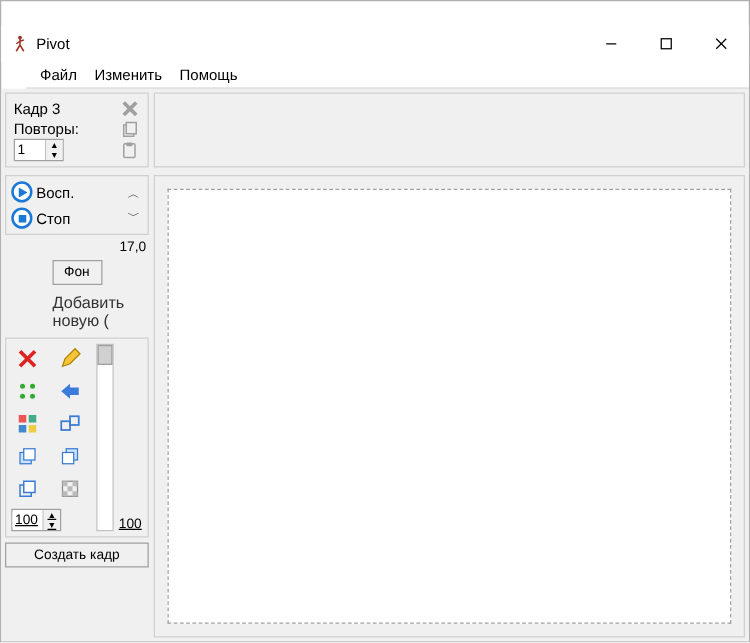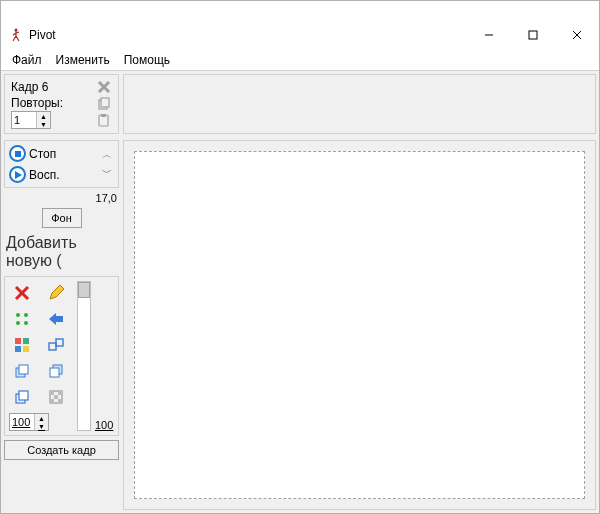--- a/index.html
+++ b/index.html
@@ -3,21 +3,21 @@
 <meta charset="utf-8">
 <style>
   * { box-sizing: border-box; margin: 0; padding: 0; font-family: "Segoe UI", Tahoma, sans-serif; font-size: 12px; }
   body { width: 600px; height: 514px; background: #fff; overflow: hidden; }
   .window { width: 100%; height: 100%; border: 1px solid #b0b0b0; display: flex; flex-direction: column; }
   .titlebar { height: 30px; display: flex; align-items: center; padding: 0 0 0 8px; background: #fff; margin-top: 19px; }
   .titlebar .icon { width: 14px; height: 14px; margin-right: 6px; display:flex; align-items:center; justify-content:center; }
   .titlebar .title { flex: 1; font-size: 12px; }
   .winbtn { width: 44px; height: 28px; display: flex; align-items: center; justify-content: center; cursor: default; }
   .winbtn svg { pointer-events:none; }
-  .menubar { height: 21px; display: flex; align-items: center; padding: 0 4px; background: #fff; border-bottom: 1px solid #d0d0d0; }
+  .menubar { height: 21px; display: flex; align-items: center; padding: 0 4px; background: #fff; border-bottom: 1px solid #d0d0d0; margin-left: 20px; }
   .menubar .menuitem { padding: 2px 7px; cursor: default; }
   .client { flex: 1; display: flex; flex-direction: column; background: #f0f0f0; }
   .toprow { display: flex; height: 66px; }
   .framepanel { width: 115px; border: 1px solid #d0d0d0; margin: 3px 2px 3px 3px; background: #f0f0f0; padding: 4px 6px; display:flex; flex-direction:column; }
   .framepanel .row { display:flex; align-items:center; justify-content:space-between; height:18px; }
   .spin { display:flex; align-items:center; border:1px solid #a0a0a0; background:#fff; height:18px; width:40px; }
   .spin input { border:none; width:24px; padding:0 2px; font-size:11px; outline:none; }
   .spin .arrows { display:flex; flex-direction:column; width:14px; border-left:1px solid #c0c0c0; }
   .spin .arrows span { height:8px; display:flex; align-items:center; justify-content:center; font-size:7px; line-height:7px; cursor:default; background:#f0f0f0; }
   .timeline { flex:1; border:1px solid #d0d0d0; margin:3px 3px 3px 2px; background:#f0f0f0; }
@@ -28,21 +28,21 @@
   .playleft { flex:1; display:flex; flex-direction:column; gap:4px; }
   .playctl { display:flex; align-items:center; gap:3px; cursor:default; }
   .playctl .circ { width:17px; height:17px; border-radius:50%; border:2px solid #1b78d6; display:flex; align-items:center; justify-content:center; background:#fff; }
   .chkrow { display:flex; align-items:center; gap:3px; }
   .chkrow input { width:13px; height:13px; }
   .arrowcol { width:14px; display:flex; flex-direction:column; align-items:center; justify-content:space-between; padding:3px 0; }
   .arrowcol span { font-size:10px; color:#555; cursor:default; }
   .fpslabel { font-size:11px; text-align:right; padding-right:2px; }
   .btn { display:block; width:100%; border:1px solid #a0a0a0; background:#f0f0f0; padding:3px 0; text-align:center; cursor:default; font-size:11px; }
   .btn.narrow { width:40px; margin:0 auto; }
-  .linkish { font-size:16px; color:#333; padding:2px 2px; }
+  .linkish { font-size:13px; color:#333; padding:2px 2px;margin-left:36px; }
   .toolspanel { display:flex;text-decoration:underline; }
   .toolgrid { display:grid; grid-template-columns: 26px 26px; gap:6px 8px; padding:2px; }
   .tool { width:22px; height:20px; display:flex; align-items:center; justify-content:center; cursor:default; }
   .toolsbar { width:14px; border:1px solid #c0c0c0; background:#fff; margin-left:4px; position:relative; }
   .toolsbar .thumb { position:absolute; top:0; left:0; right:0; height:16px; background:#d0d0d0; border:1px solid #a0a0a0; }
   .toolspanel .sideval { align-self:flex-end; font-size:11px; margin-left:4px; }
   .scalerow { display:flex; align-items:center; gap:6px; margin-top:4px; }
   .canvaswrap { flex:1; margin:3px 3px 3px 2px; border:1px solid #d0d0d0; background:#f0f0f0; padding:10px; }
   .canvas { width:100%; height:100%; background:#fff; border:1px dashed #a0a0a0; }
   .xicon { width:16px; height:16px; }
@@ -80,21 +80,21 @@
   <div class="menubar">
     <div class="menuitem">Файл</div>
     <div class="menuitem">Изменить</div>
     <div class="menuitem">Помощь</div>
   </div>
 
   <div class="client">
     <div class="toprow">
       <div class="framepanel">
         <div class="row">
-          <span>Кадр 6</span>
+          <span>Кадр 3</span>
           <span class="xicon">
             <svg width="16" height="16">
                 <line x1="3" y1="3" x2="13" y2="13" stroke="#a0a0a0" stroke-width="3"></line>
                 <line x1="13" y1="3" x2="3" y2="13" stroke="#a0a0a0" stroke-width="3"></line>
               </svg>
           </span>
         </div>
         <div class="row">
           <span>Повторы:</span>
           <span class="xicon">
@@ -123,32 +123,32 @@
       <div class="timeline"></div>
     </div>
 
     <div class="bottomrow">
       <div class="sidebar">
         <div class="panel playpanel">
           <div class="playleft">
             <div class="playctl">
               <span class="circ">
                   <svg width="8" height="8">
-                    <rect x="1" y="1" width="6" height="6" fill="#1b78d6"></rect>
+                    <polygon points="1,0 8,4 1,8" fill="#1b78d6"></polygon>
                   </svg>
                 </span>
-              <span>Стоп</span>
+              <span>Восп.</span>
             </div>
             <div class="playctl">
               <span class="circ">
                   <svg width="8" height="8">
-                    <polygon points="1,0 8,4 1,8" fill="#1b78d6"></polygon>
+                    <rect x="1" y="1" width="6" height="6" fill="#1b78d6"></rect>
                   </svg>
                 </span>
-              <span>Восп.</span>
+              <span>Стоп</span>
             </div>
           </div>
           <div class="arrowcol">
             <span>︿</span>
             <span>﹀</span>
           </div>
         </div>
         <div class="fpslabel">17,0</div>
 
         <button class="btn narrow">Фон</button>

